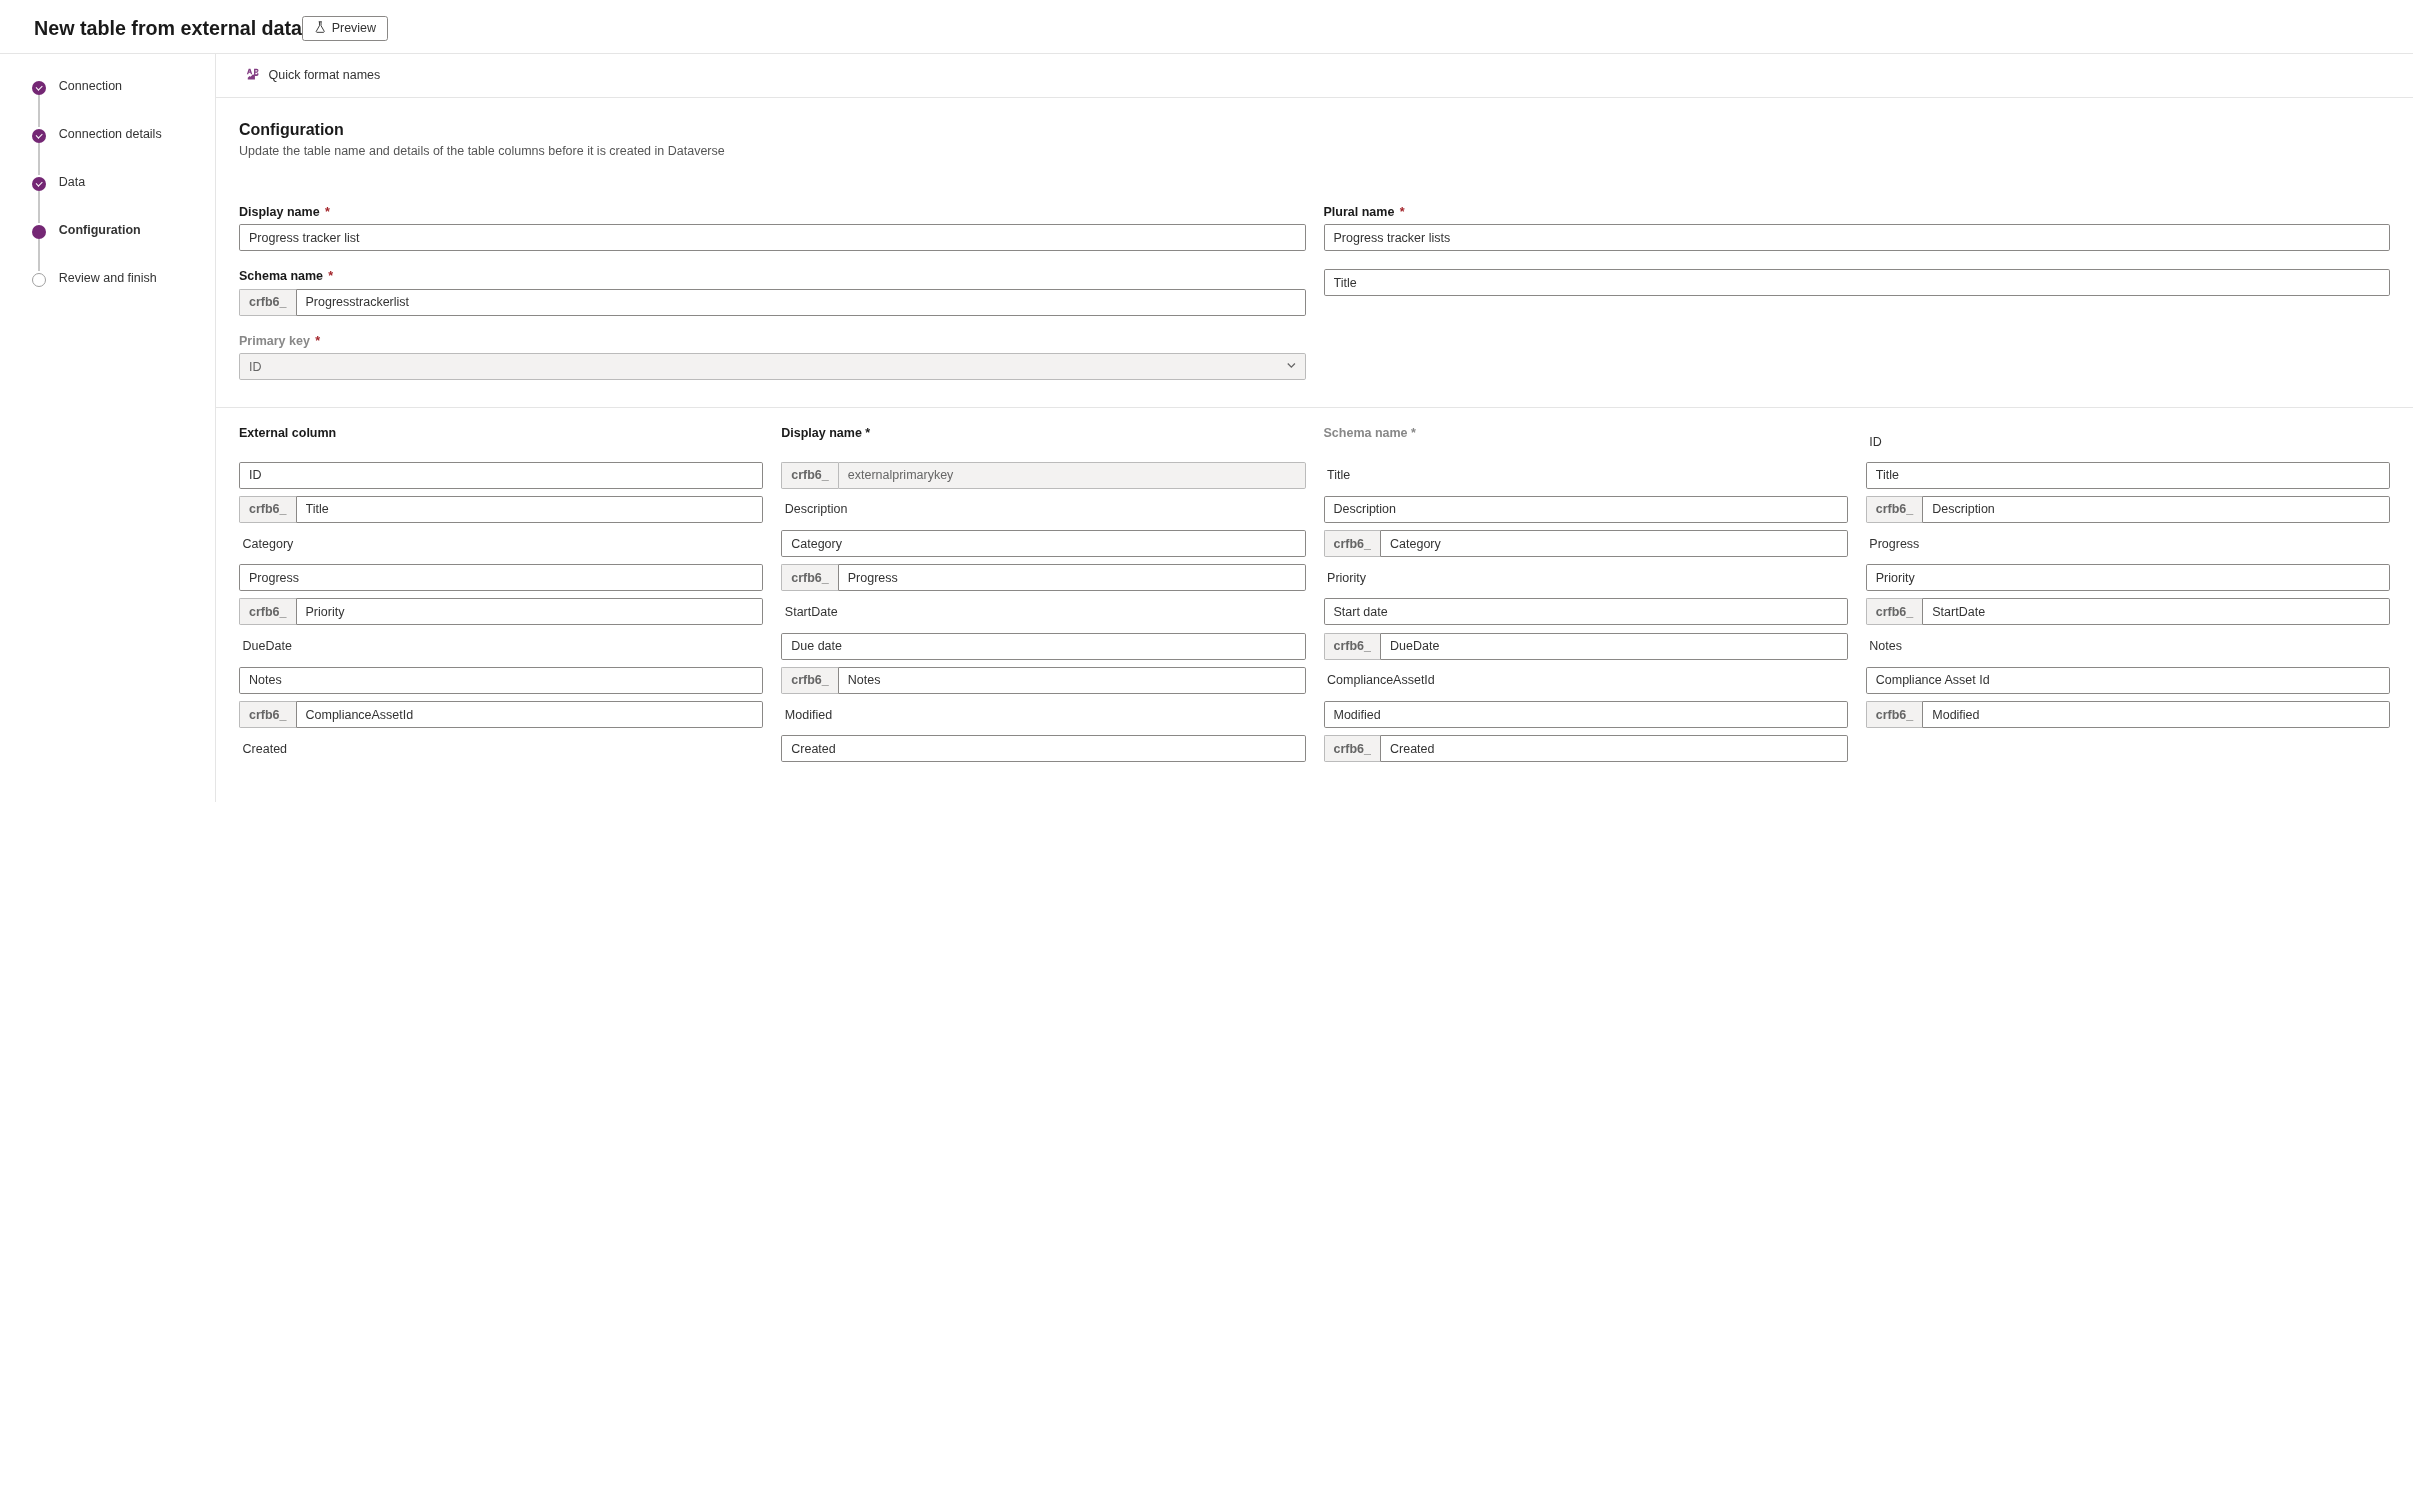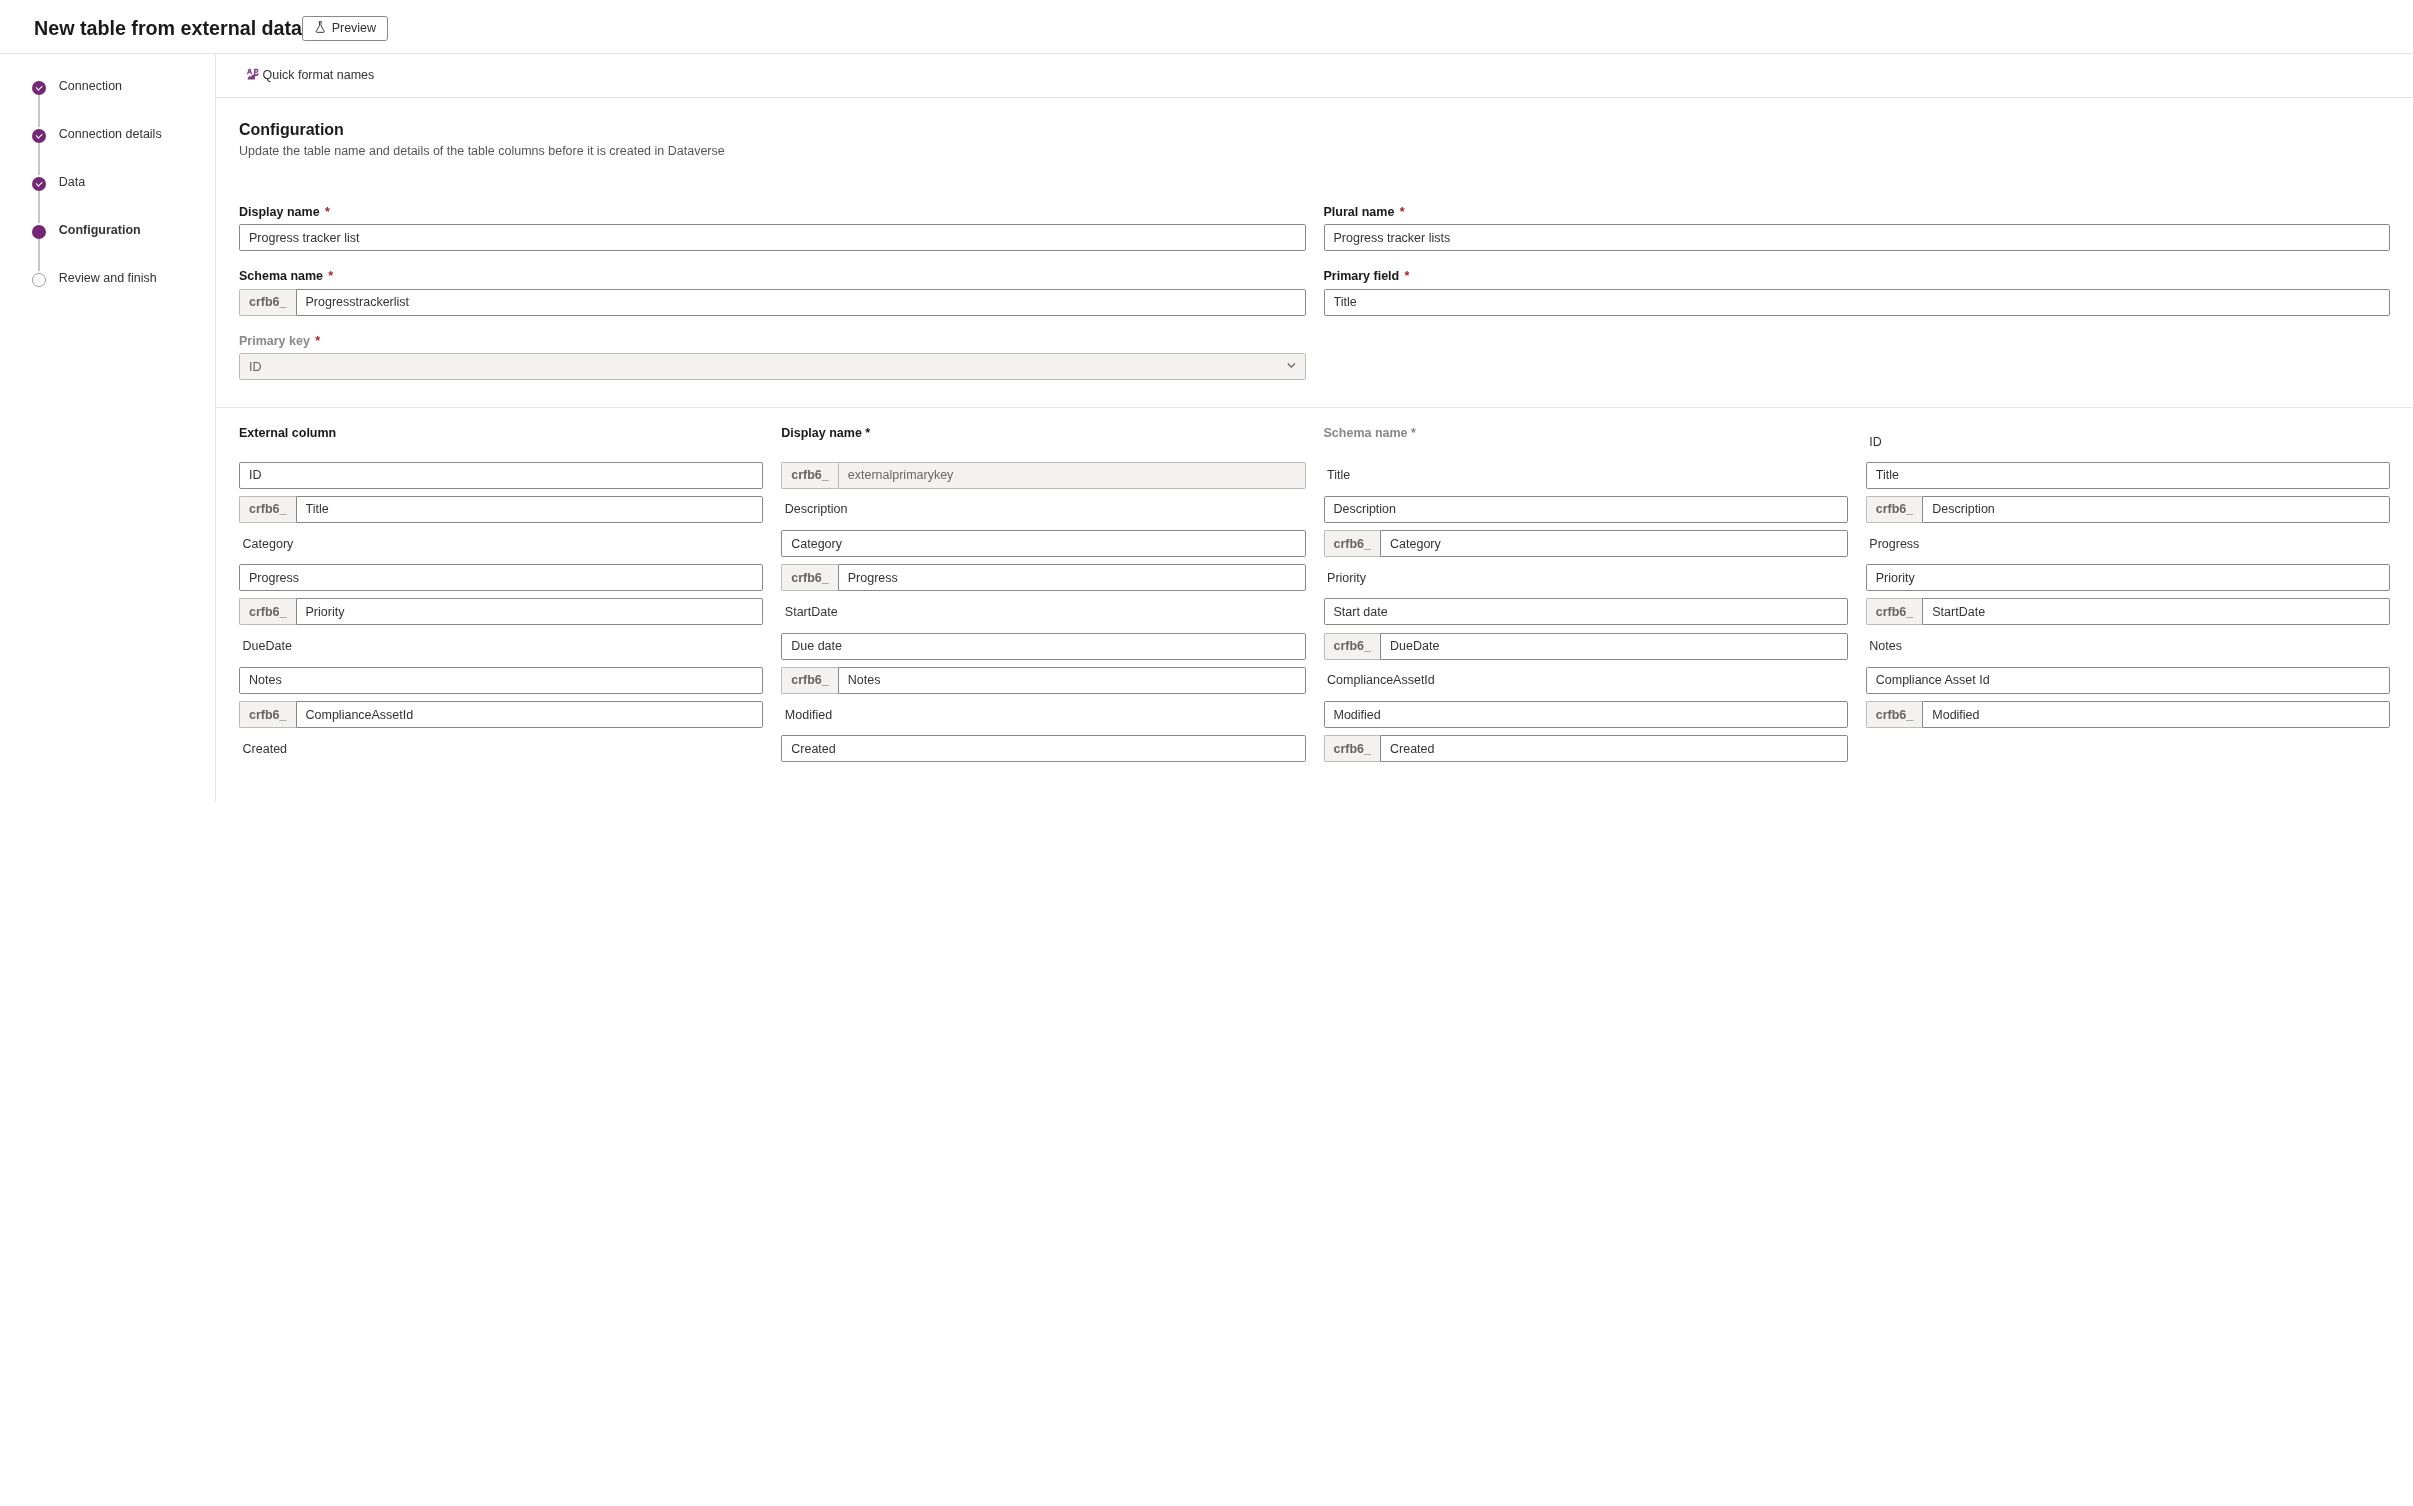--- a/index.html
+++ b/index.html
@@ -105,21 +105,21 @@
     .toolbar {
       display: flex;
       align-items: center;
       padding: 9px 23px;
       border-bottom: 0.9px solid #e5e5e5;
       gap: 9px;
     }
     .toolbar-btn {
       display: inline-flex;
       align-items: center;
-      gap: 2px;
+      gap: 8px;
       padding: 3.6px 7.2px;
       background: none;
       border: none;
       cursor: pointer;
       font-size: 12.5px;
       color: #333;
       justify-content: space-between;
     }
     .toolbar-btn svg { width: 14.3px; height: 14.3px; }
     .content {
@@ -315,21 +315,20 @@
           <input class="text-input" type="text" value="Progress tracker lists" style="">
         </div>
         <div class="field-group">
           <label class="field-label"><span>Schema name</span> <span class="req">*</span></label>
           <div class="prefix-input">
             <span class="prefix-box readonly">crfb6_</span>
             <input class="text-input" type="text" value="Progresstrackerlist" style="">
           </div>
         </div>
         <div class="field-group">
-          <label class="field-label"><span>Primary field</span> <span class="req">*</span></label>
           <input class="text-input" type="text" value="Title" style="">
         </div>
         <div class="field-group">
           <label class="field-label disabled"><span>Primary key</span> <span class="req">*</span></label>
           <div class="select-wrap">
             <input class="select-input" readonly="" value="ID" style="">
             <span class="select-chevron">
               <svg width="10.7" height="10.7" viewBox="0 0 12 12" fill="none" stroke="currentColor" stroke-width="1.5">
                   <path d="M2 4l4 4 4-4"></path>
                 </svg>

